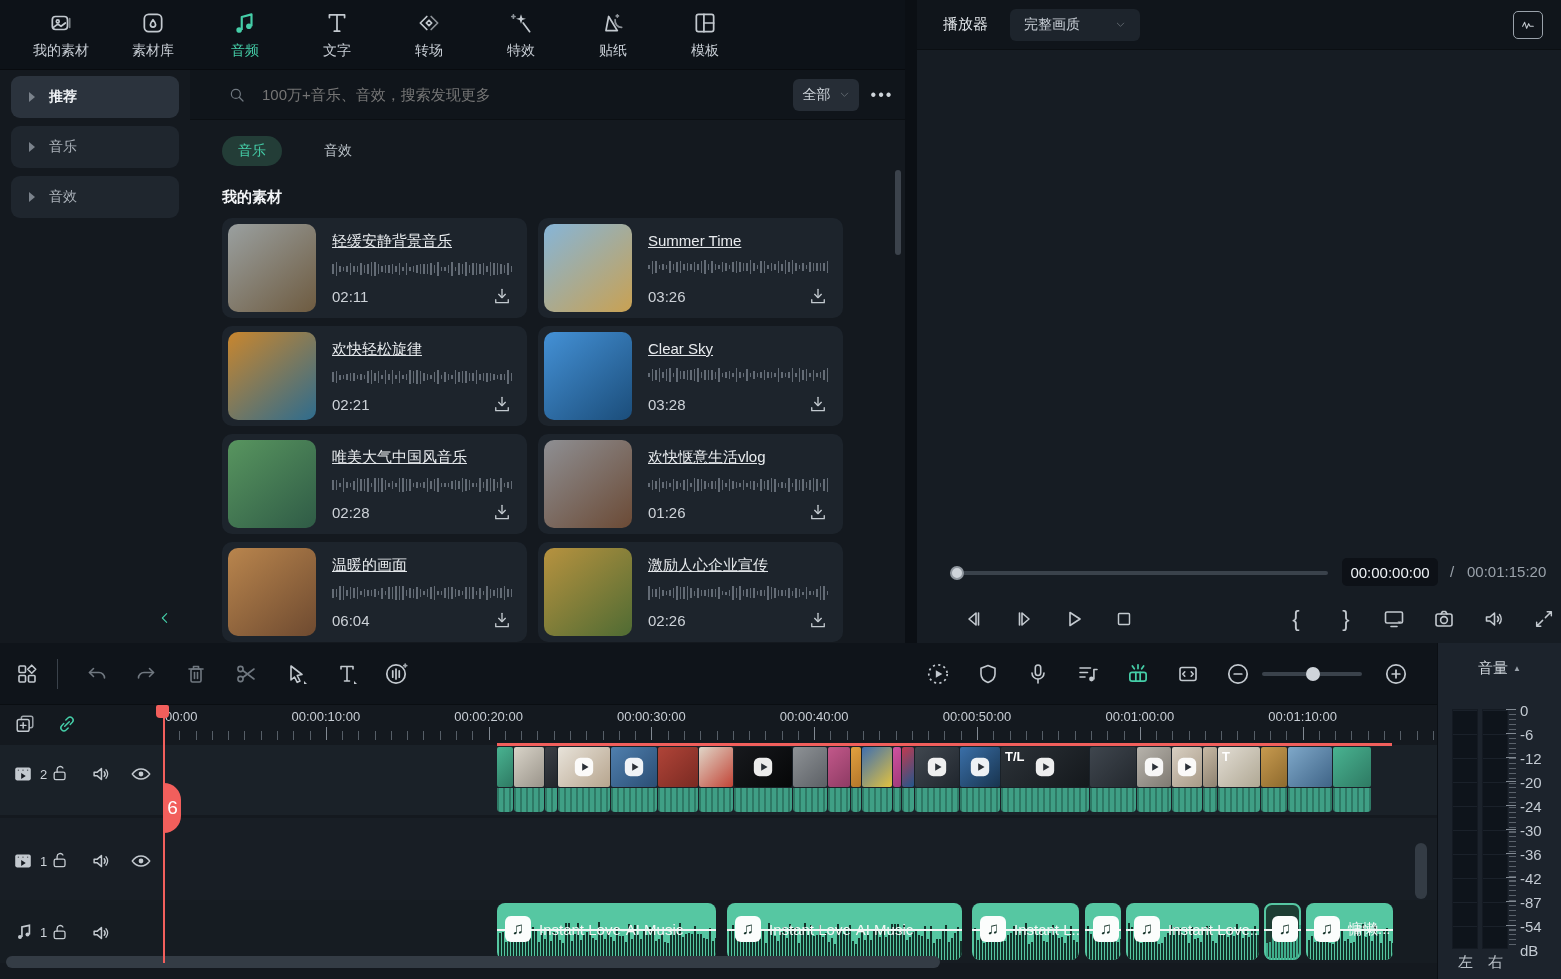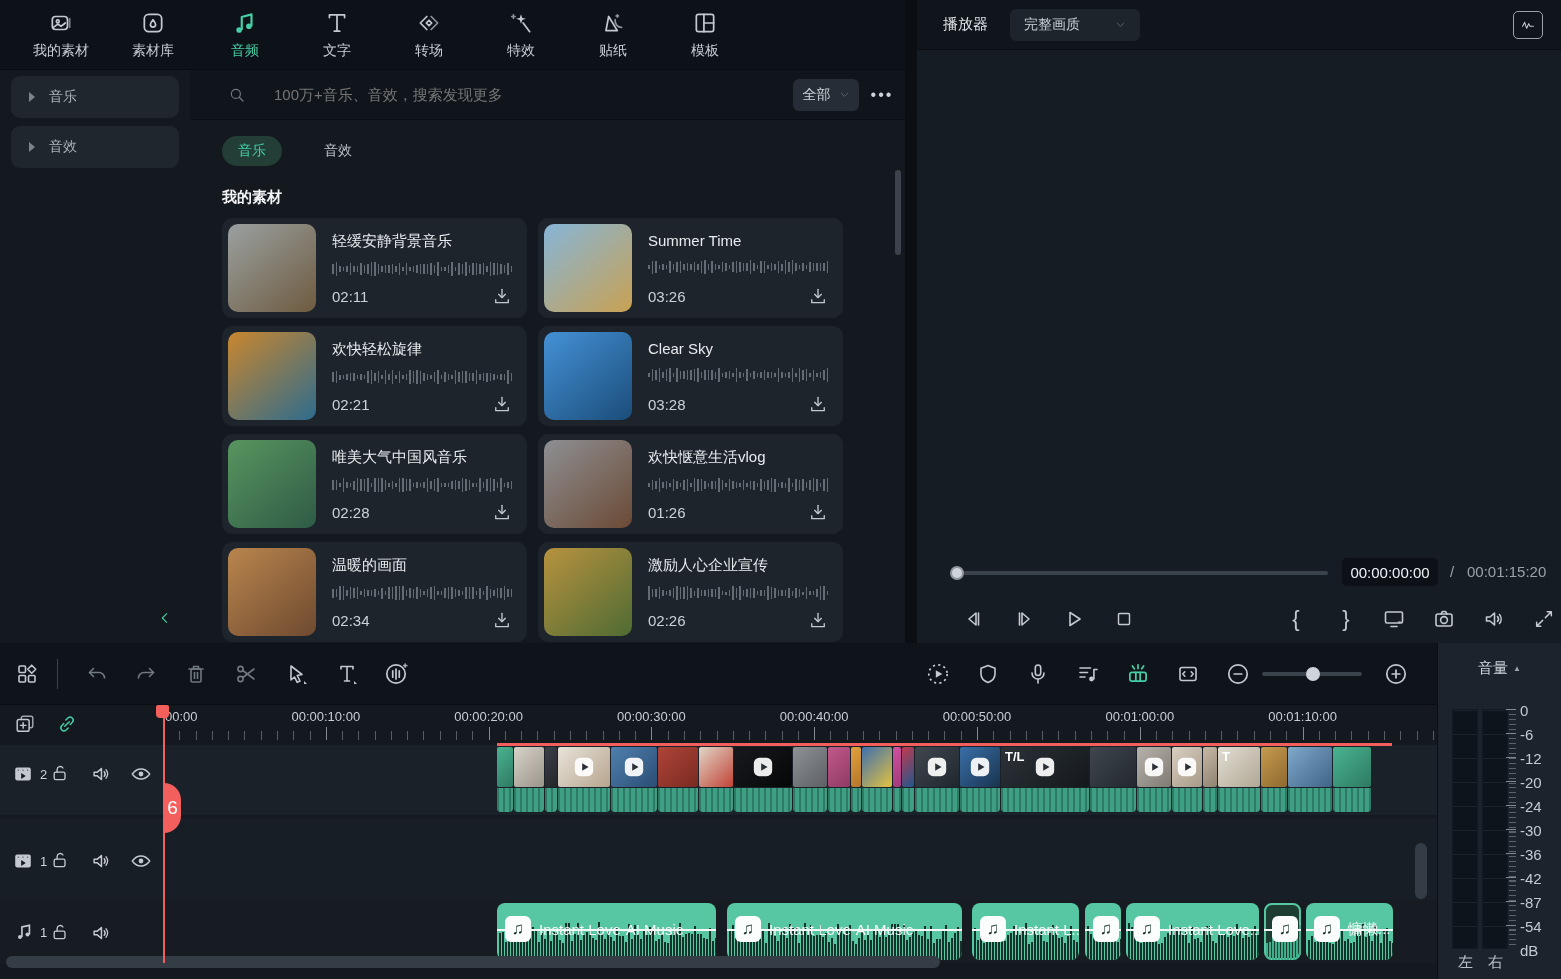--- a/index.html
+++ b/index.html
@@ -26,29 +26,29 @@
   .side-item .slbl{font-size:14px;color:#aab1b9;}
   .side-item.active{background:#2b333d;}
   .side-item.active .slbl{color:#eef1f4;font-weight:bold;}
   .side-item.noarr{padding-left:38px;}
   .collapse-btn{position:absolute;right:12px;bottom:14px;width:26px;height:22px;display:flex;align-items:center;justify-content:center;cursor:pointer;}
 
   
   .library{width:715px;position:relative;background:#14191f;}
   .searchrow{height:50px;background:#10151b;display:flex;align-items:center;border-bottom:1px solid #0b0f13;}
   .search-ic{margin-left:38px;}
-  .search-ph{margin-left:28px;font-size:15px;color:#8a919a;flex:1;background:transparent;border:none;outline:none;}
+  .search-ph{margin-left:16px;font-size:15px;color:#8a919a;flex:1;background:transparent;border:none;outline:none;}
   .filter-btn{width:66px;height:32px;background:#262d36;border-radius:6px;display:flex;align-items:center;justify-content:center;gap:8px;font-size:14px;color:#ced4da;cursor:pointer;}
   .more-btn{width:46px;text-align:center;font-size:16px;color:#ced4da;letter-spacing:2px;cursor:pointer;}
   .pillrow{display:flex;align-items:center;gap:26px;padding:16px 0 0 32px;}
   .pill{height:30px;padding:0 16px;border-radius:15px;font-size:14px;display:flex;align-items:center;cursor:pointer;color:#b9c0c7;}
   .pill.active{background:#233d37;color:#45cea8;}
   .sect-title{padding:22px 0 0 32px;font-size:15px;font-weight:bold;color:#f2f4f6;}
   .grid{position:absolute;left:32px;top:148px;width:651px;display:grid;grid-template-columns:305px 305px;grid-auto-rows:100px;column-gap:11px;row-gap:8px;}
-  .card{background:#1d242c;border-radius:10px;display:flex;padding:6px;cursor:pointer;}
+  .card{background:#1d242c;border-radius:10px;display:flex;padding:6px;cursor:pointer;text-decoration:underline;}
   .card .thumb{width:88px;height:88px;border-radius:10px;flex:none;}
   .card .meta{flex:1;padding:8px 10px 0 16px;position:relative;}
   .card .title{font-size:15px;color:#e8ebee;white-space:nowrap;overflow:hidden;}
   .card .wave{margin-top:10px;height:16px;display:flex;align-items:center;gap:2px;overflow:hidden;}
   .card .wave i{width:1.5px;background:#636b75;flex:none;}
   .card .botrow{position:absolute;left:16px;right:10px;bottom:6px;display:flex;align-items:center;justify-content:space-between;}
   .card .dur{font-size:15px;color:#cdd2d8;}
   .lib-scroll{position:absolute;right:4px;top:100px;width:6px;height:85px;border-radius:3px;background:#3c434c;}
 
   
@@ -203,20 +203,24 @@
               <line x1="11" y1="12" x2="20" y2="12"></line>
             </svg>
           </span>
         <span class="lbl">模板</span>
       </div>
     </div>
 
     <div class="workspace">
 
       <div class="sidebar">
+        <div class="side-item active">
+            <span class="arr"></span>
+            <span class="slbl">推荐</span>
+          </div>
         <div class="side-item">
             <span class="arr"></span>
             <span class="slbl">音乐</span>
           </div>
         <div class="side-item">
             <span class="arr"></span>
             <span class="slbl">音效</span>
           </div>
         <div class="collapse-btn">
             <svg class="ic teal" width="16" height="16" viewBox="0 0 24 24">
@@ -720,21 +724,21 @@
                   <i style="height: 13.8px;"></i>
                   <i style="height: 9px;"></i>
                   <i style="height: 6.2px;"></i>
                   <i style="height: 9.3px;"></i>
                   <i style="height: 10.7px;"></i>
                   <i style="height: 14.7px;"></i>
                   <i style="height: 7.7px;"></i>
                   <i style="height: 8.9px;"></i>
                 </div>
                 <div class="botrow">
-                  <span class="dur">02:34</span>
+                  <span class="dur">06:04</span>
                   <span>
                     <svg width="20" height="20" viewBox="0 0 24 24" fill="none" stroke="#c3c9cf" stroke-width="1.6" stroke-linecap="round" stroke-linejoin="round">
                       <path d="M12 4v9.5"></path>
                       <path d="M8 10l4 4 4-4"></path>
                       <path d="M4.5 16.5v3.5h15v-3.5"></path>
                     </svg>
                   </span>
                 </div>
               </div>
             </div>

